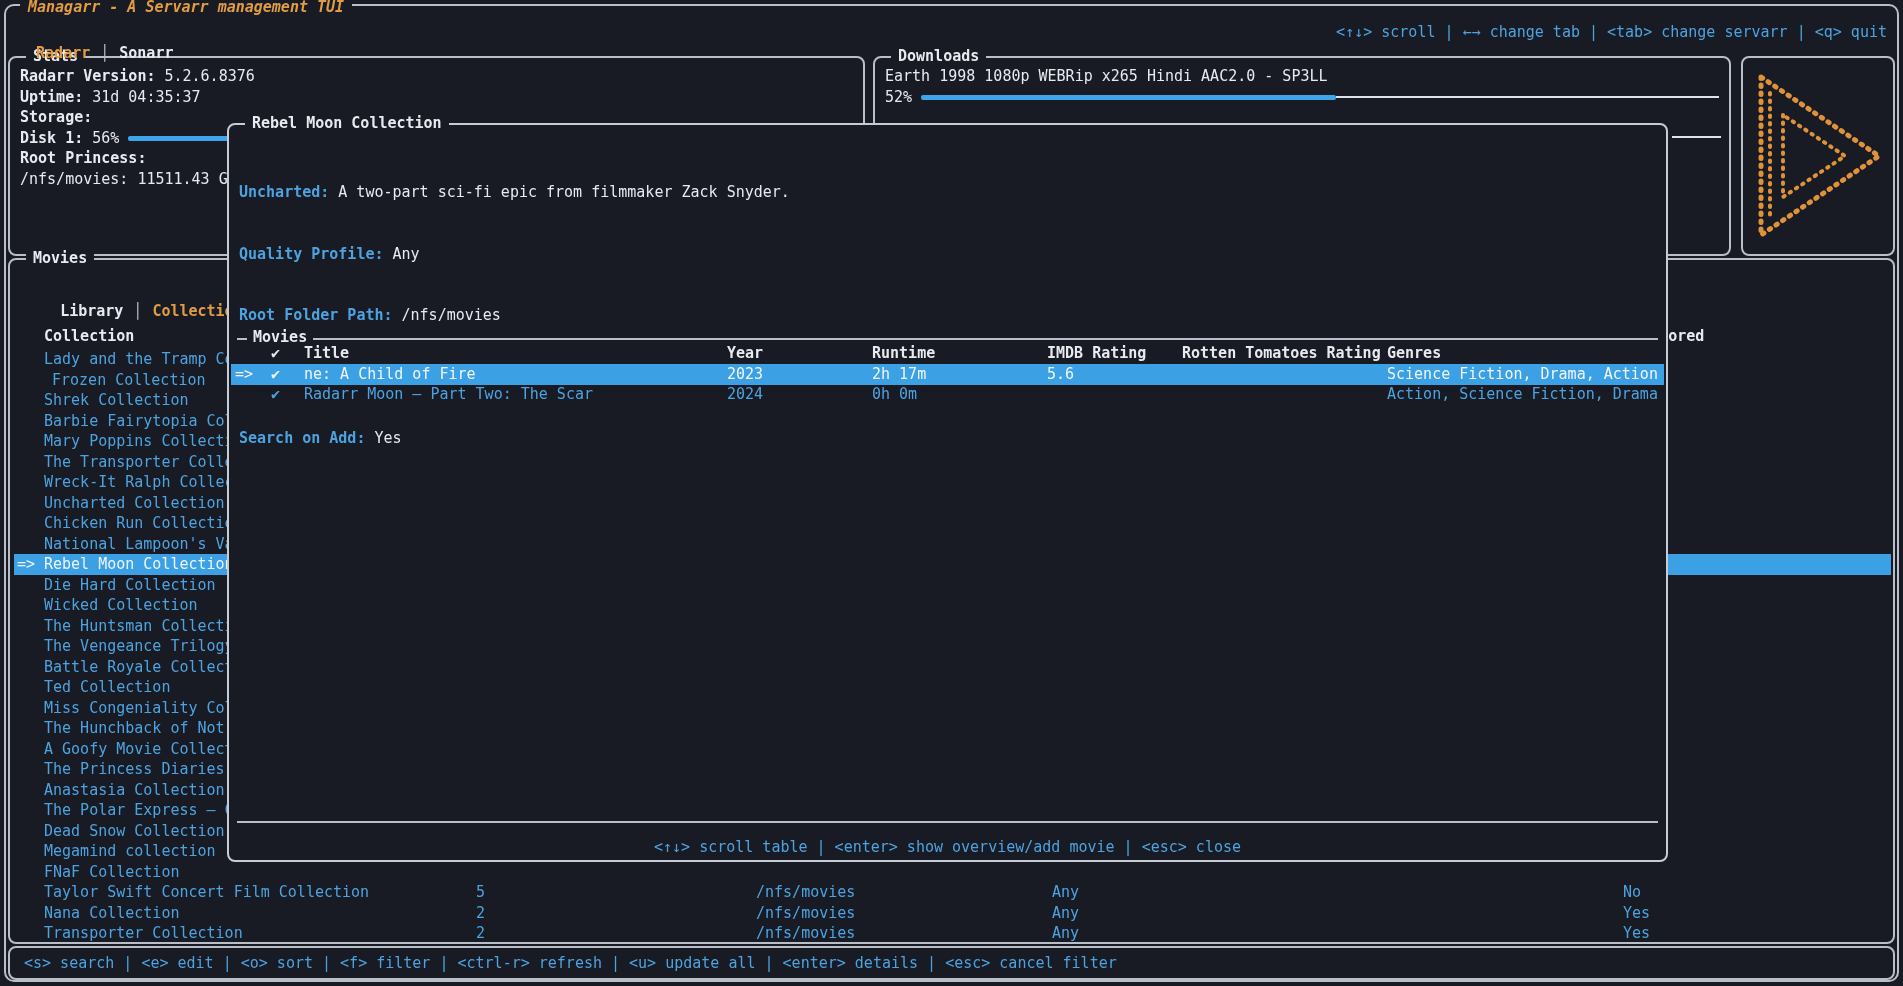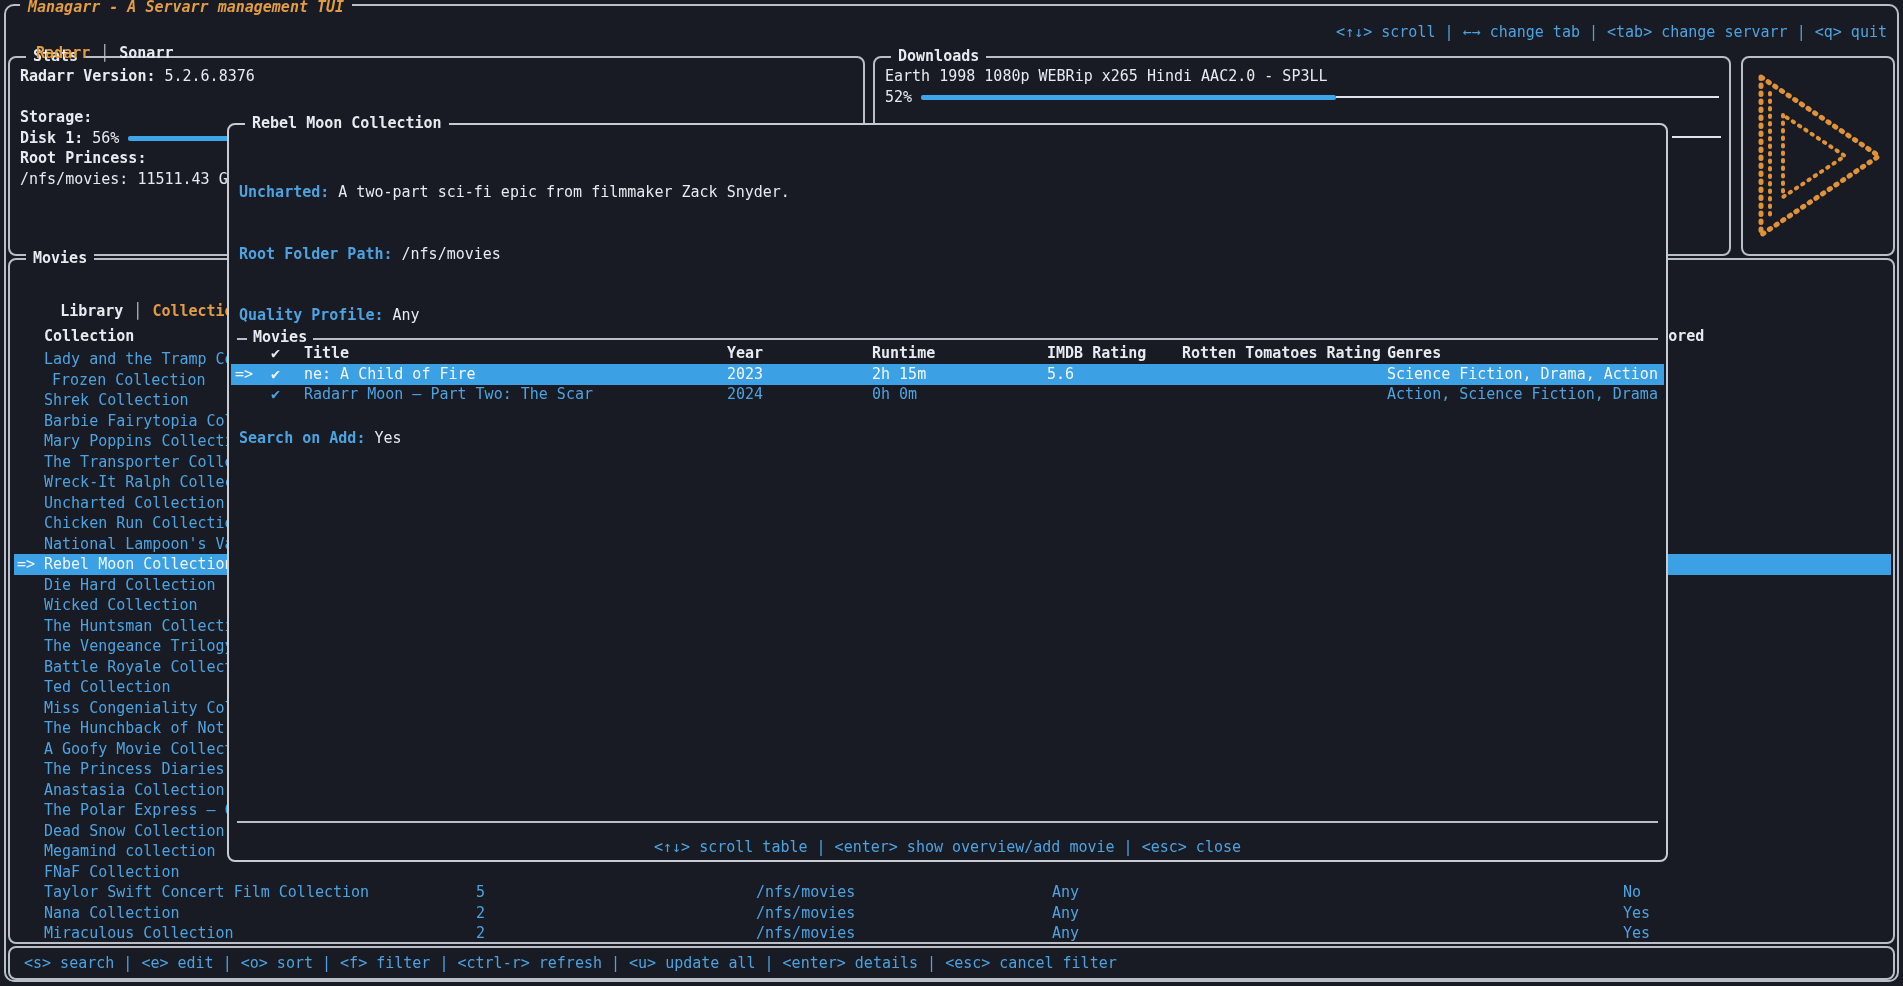--- a/index.html
+++ b/index.html
@@ -74,20 +74,21 @@
 <div class="app-title">Managarr - A Servarr management TUI</div>
 
 <div class="tabbar">
   <span class="tab-active">Radarr</span><span class="sep">│</span><span class="tab-idle">Sonarr</span>
 </div>
 <div class="top-help">&lt;↑↓&gt; scroll | ←→ change tab | &lt;tab&gt; change servarr | &lt;q&gt; quit</div>
 
 <div class="panel stats">
   <div class="ptitle">Stats</div>
   <div class="line" style="top:8px"><span class="slabel">Radarr Version:</span><span>5.2.6.8376</span></div>
+  <div class="line" style="top:28.5px"><span class="slabel">Uptime:</span><span>31d 04:35:37</span></div>
   <div class="line" style="top:49px"><span class="slabel">Storage:</span></div>
   <div class="line gaugeline" style="top:69.5px">
     <span class="slabel">Disk 1:</span><span>56%</span>
     <span class="gauge"><span class="g-fill" style="width: 56%;"></span><span class="g-rest"></span></span>
   </div>
   <div class="line" style="top:90px"><span class="slabel">Root Princess:</span></div>
   <div class="line" style="top:110.5px">/nfs/movies: 11511.43 GB</div>
 </div>
 
 <div class="panel downloads">
@@ -203,40 +204,40 @@
         <span style="left: 1609px;">No</span>
       </div>
       <div class="crow" style="top: 642.5px;">
         <span style="left: 30px;">Nana Collection</span>
         <span style="left: 462px;">2</span>
         <span style="left: 742px;">/nfs/movies</span>
         <span style="left: 1038px;">Any</span>
         <span style="left: 1609px;">Yes</span>
       </div>
       <div class="crow" style="top: 663px;">
-        <span style="left: 30px;">Miraculous Collection</span>
+        <span style="left: 30px;">Transporter Collection</span>
         <span style="left: 462px;">2</span>
         <span style="left: 742px;">/nfs/movies</span>
         <span style="left: 1038px;">Any</span>
         <span style="left: 1609px;">Yes</span>
       </div>
     </div>
 </div>
 
 <div class="panel footer">
   <span class="footer-help">&lt;s&gt; search | &lt;e&gt; edit | &lt;o&gt; sort | &lt;f&gt; filter | &lt;ctrl-r&gt; refresh | &lt;u&gt; update all | &lt;enter&gt; details | &lt;esc&gt; cancel filter</span>
 </div>
 
 <div class="panel modal">
   <div class="ptitle">Rebel Moon Collection</div>
 
   <div class="fwrap">
     <div class="fline"><span class="flabel">Uncharted:</span><span>A two-part sci-fi epic from filmmaker Zack Snyder.</span></div>
+    <div class="fline"><span class="flabel">Quality Profile:</span><span>Any</span></div>
     <div class="fline"><span class="flabel">Root Folder Path:</span><span>/nfs/movies</span></div>
-    <div class="fline"><span class="flabel">Quality Profile:</span><span>Any</span></div>
     <div class="fline"><span class="flabel">Minimum Availability:</span><span>Announced</span></div>
     <div class="fline"><span class="flabel">Search on Add:</span><span>Yes</span></div>
   </div>
 
   <div class="mdivider" style="top:213px"></div>
   <div class="msub-title" style="top:202px">Movies</div>
 
   <div class="mhead">
     <span style="left:40px">✔</span>
     <span style="left:73px">Title</span>
@@ -245,21 +246,21 @@
     <span style="left:816px">IMDB Rating</span>
     <span style="left:951px">Rotten Tomatoes Rating</span>
     <span style="left:1156px">Genres</span>
   </div>
 
   <div class="mrow sel" style="top:238.5px">
     <span style="left:4px">=&gt;</span>
     <span style="left:40px">✔</span>
     <span style="left:73px">ne: A Child of Fire</span>
     <span style="left:496px">2023</span>
-    <span style="left:641px">2h 15m</span>
+    <span style="left:641px">2h 17m</span>
     <span style="left:816px">5.6</span>
     <span style="left:951px"></span>
     <span style="left:1156px">Science Fiction, Drama, Action</span>
   </div>
 
   <div class="mrow" style="top:259px">
     <span style="left:40px">✔</span>
     <span style="left:73px">Radarr Moon – Part Two: The Scar</span>
     <span style="left:496px">2024</span>
     <span style="left:641px">0h 0m</span>

